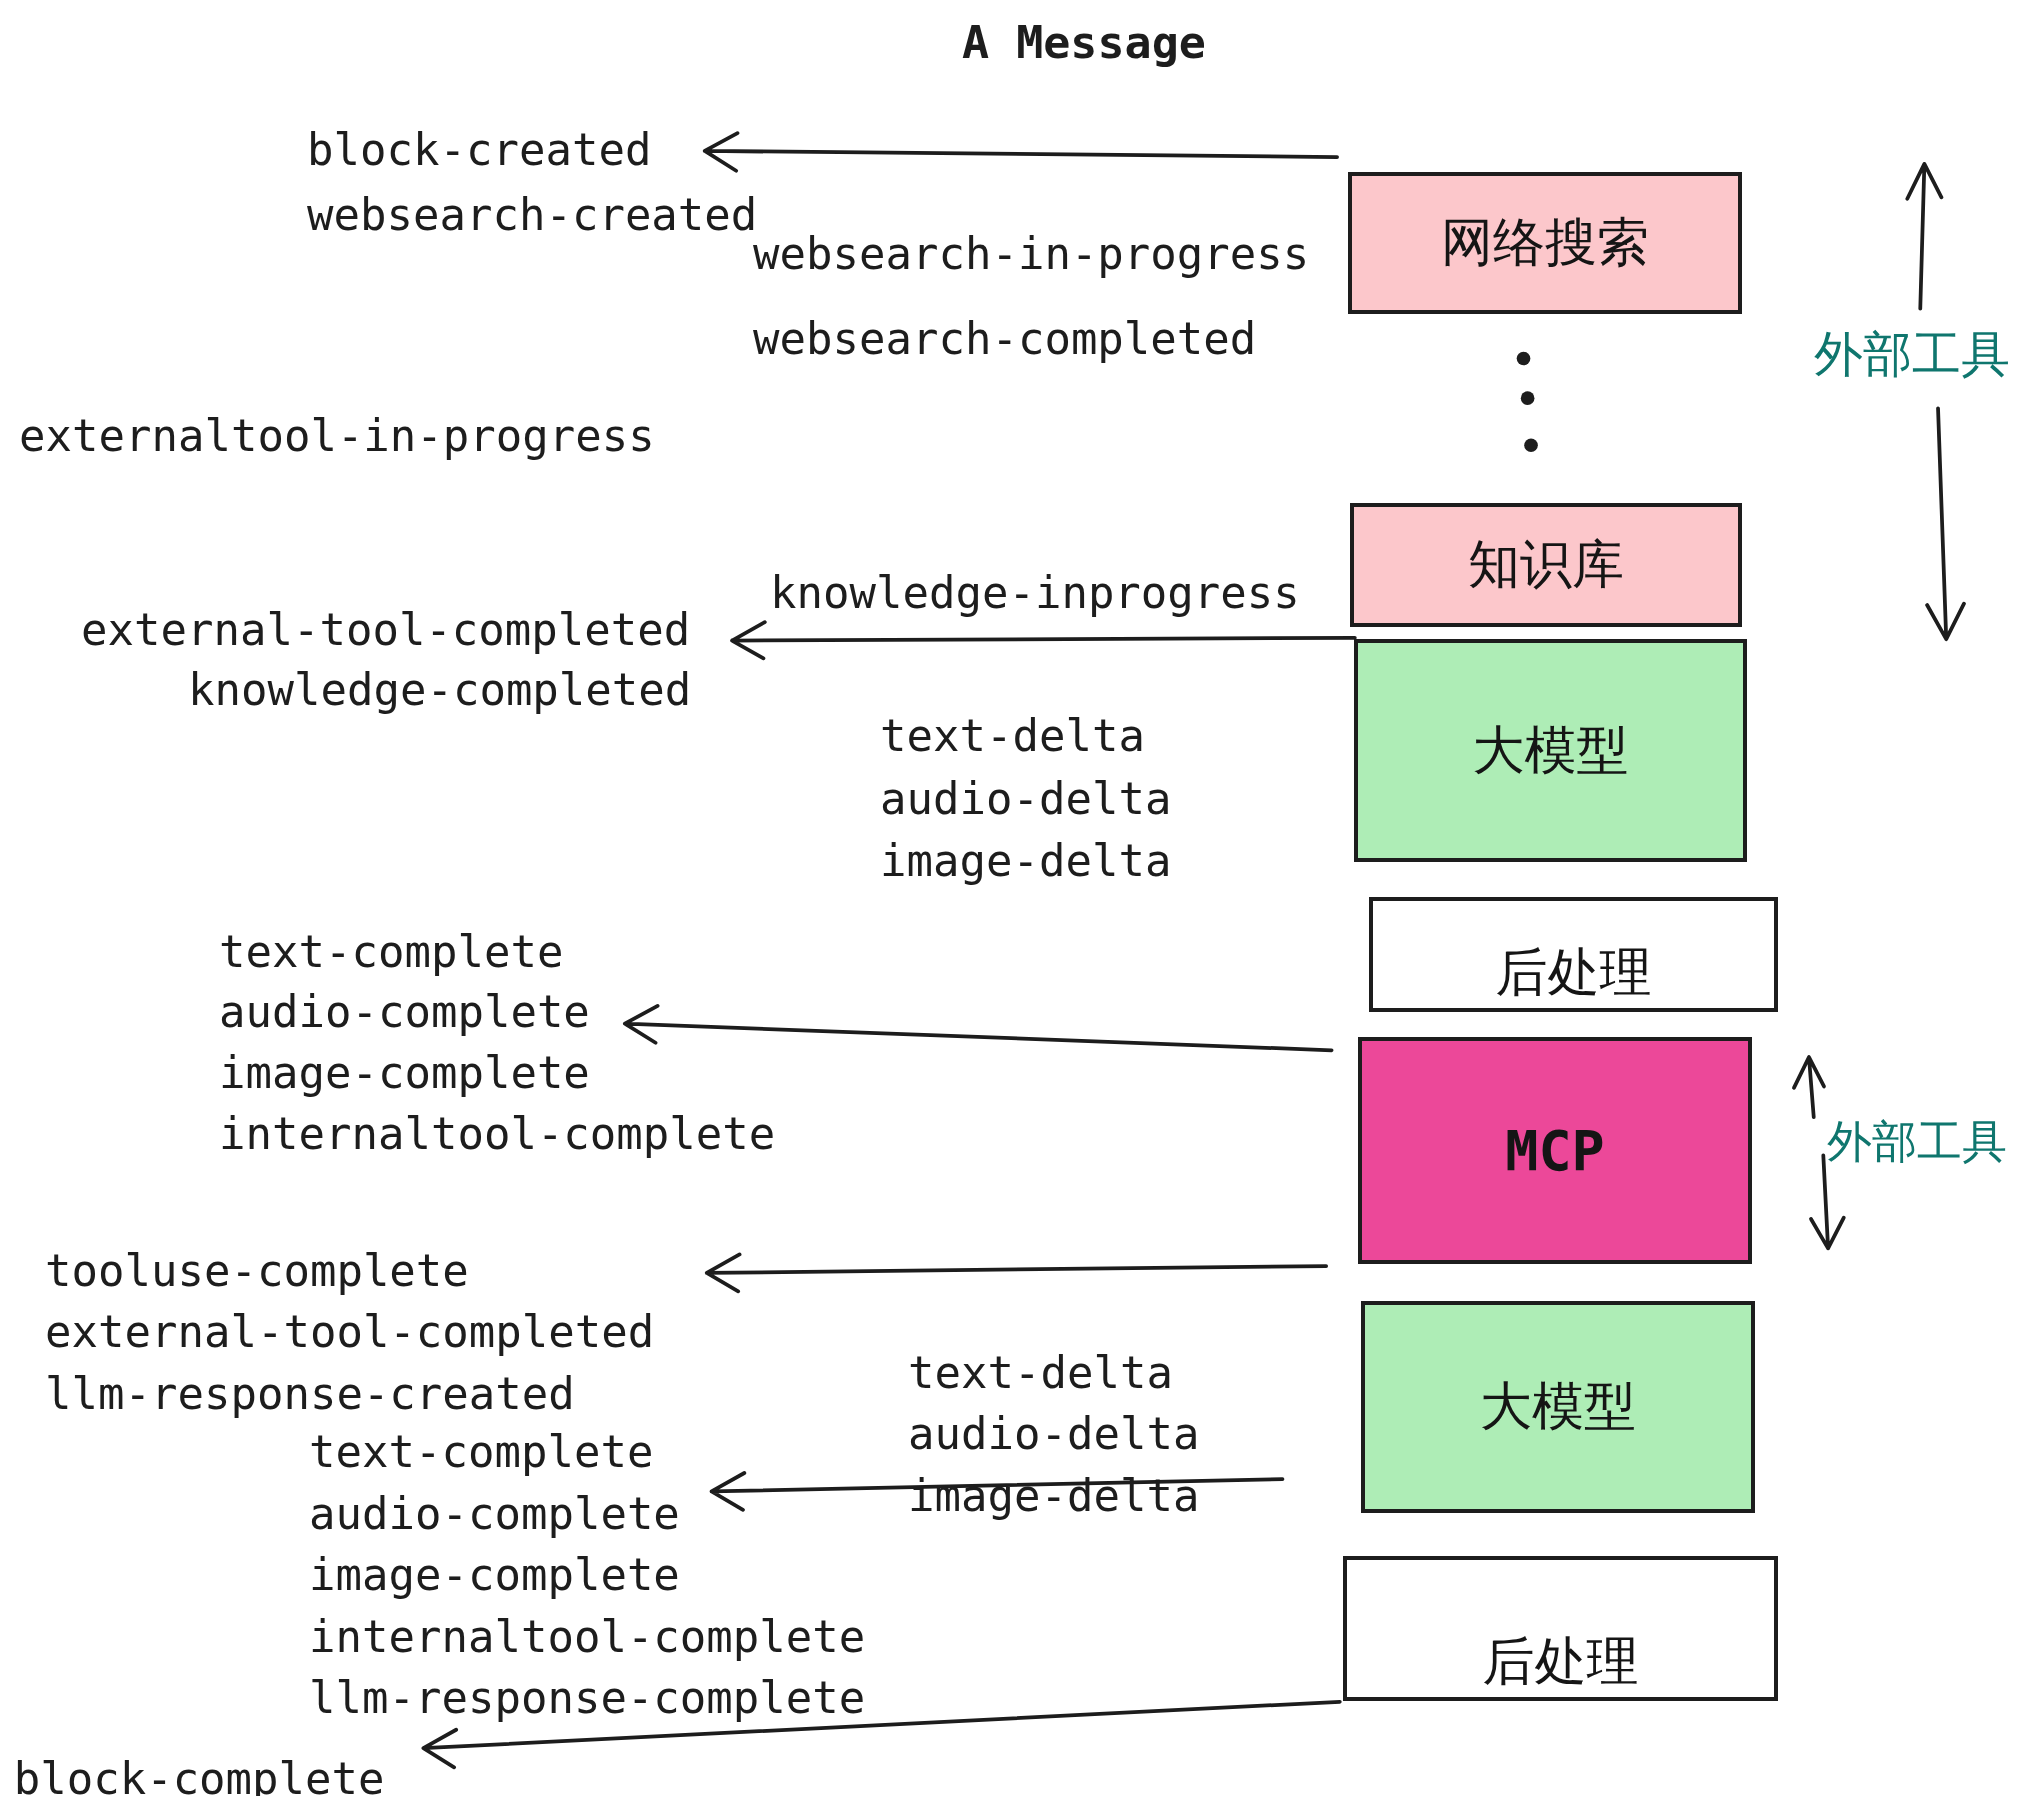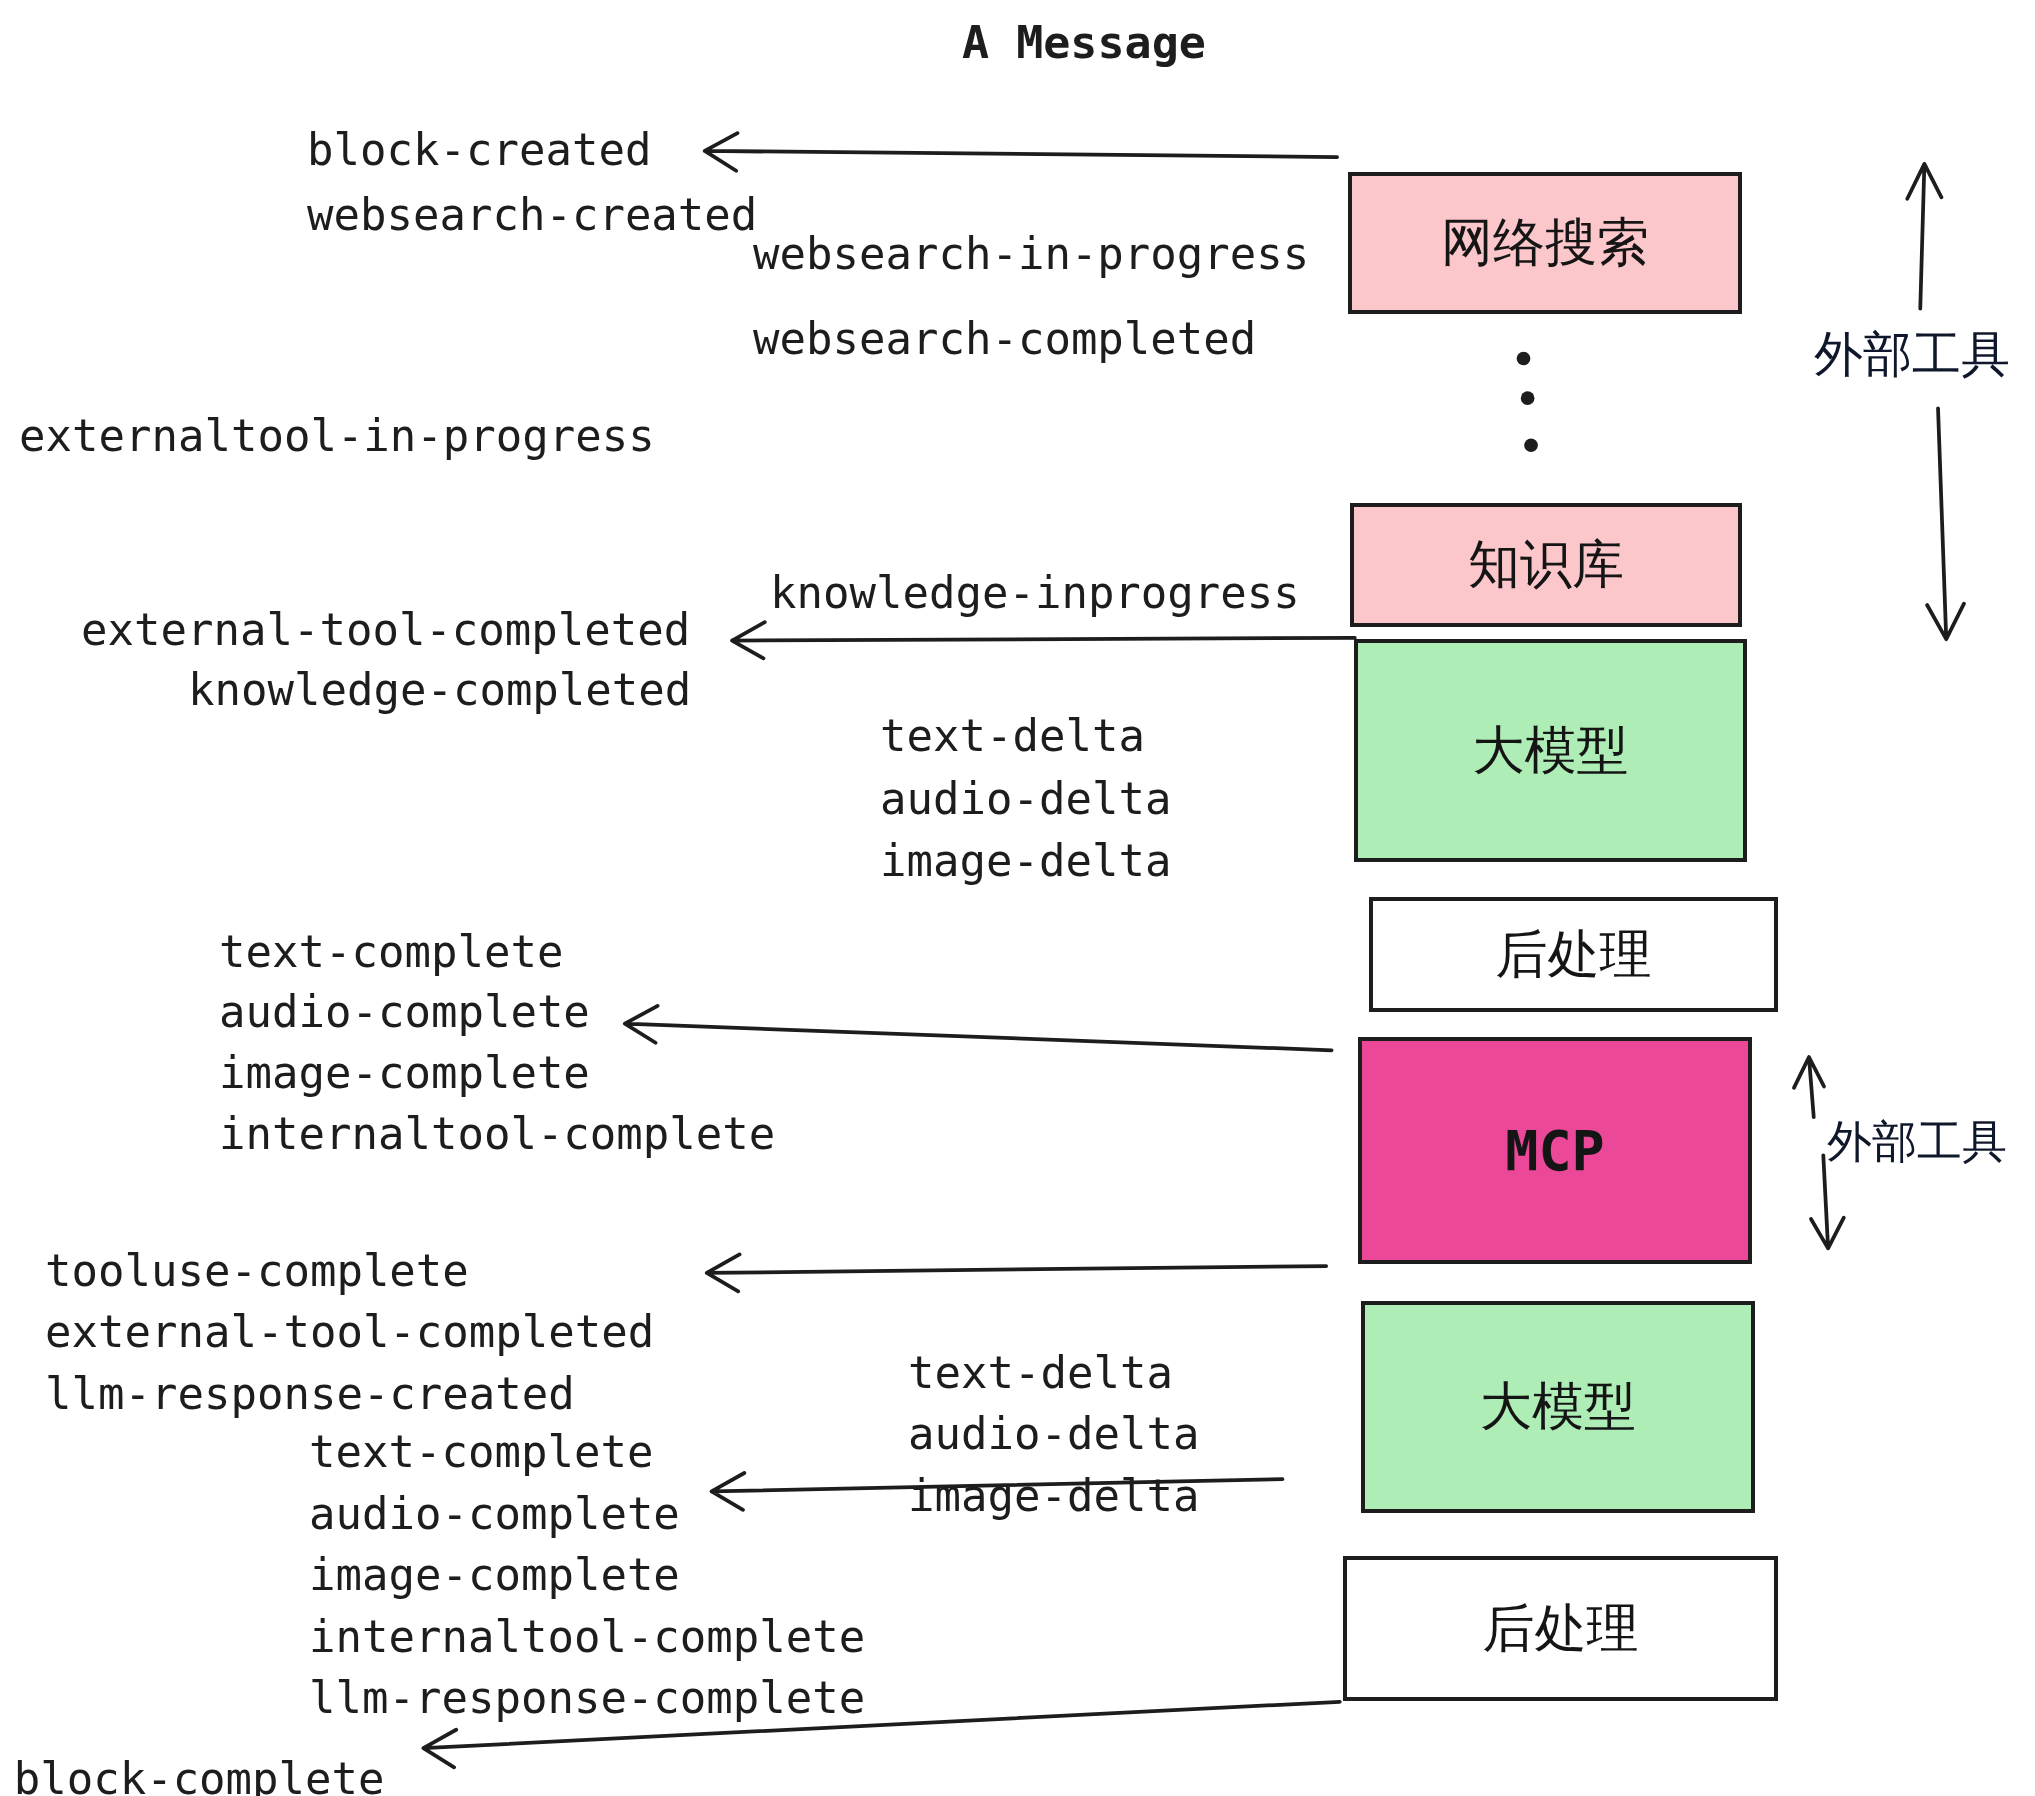--- a/index.html
+++ b/index.html
@@ -32,37 +32,37 @@
     border: 4.1px solid #1d1d1d;
     box-sizing: border-box;
     display: flex; align-items: center; justify-content: center;
     font-family: "DejaVu Sans", "Liberation Sans", sans-serif;
     font-size: 52px;
     color: #151515;
   }
   .box.pink   { background: #fcc7cb; text-align: center; }
   .box.green  { background: #aeedb6; }
   .box.yellow { background: #ec4899; }
-  .box.white  { background: #ffffff; }
+  .box.white  { background: #ffffff; align-items: flex-end; }
   .box .mcp-label { font-family: "DejaVu Sans Mono", monospace; font-weight: 700; font-size: 55px; }
 
   #box-websearch { left: 1348px; top: 172px;  width: 394px; height: 142px; }
   #box-knowledge { left: 1350px; top: 503px;  width: 392px; height: 124px; }
   #box-llm1      { left: 1354px; top: 639px;  width: 393px; height: 223px; }
   #box-post1     { left: 1369px; top: 897px; width: 409px; height: 115px; }
   #box-mcp       { left: 1358px; top: 1037px; width: 394px; height: 227px; }
   #box-llm2      { left: 1361px; top: 1301px; width: 394px; height: 212px; }
   #box-post2     { left: 1343px; top: 1556px; width: 435px; height: 145px; }
 
   .side-label {
     position: absolute;
     transform: translateY(-50%);
     font-family: "DejaVu Sans", "Liberation Sans", sans-serif;
     white-space: nowrap;
-    color: #0f172a;
+    color: #0f766e;
   }
   #side-ext-1 { left: 1814px; top: 355px;  font-size: 49px; }
   #side-ext-2 { left: 1827px; top: 1142px; font-size: 45px; }
 
   
   #e-block-created            { left: 307px;  top: 117px;  }
   #e-websearch-created        { left: 307px;  top: 182px;  }
   #e-websearch-in-progress    { left: 753px; top: 221px;  }
   #e-websearch-completed      { left: 753px; top: 306px;  }
   #e-externaltool-in-progress { left: 19px;   top: 403px;  }

